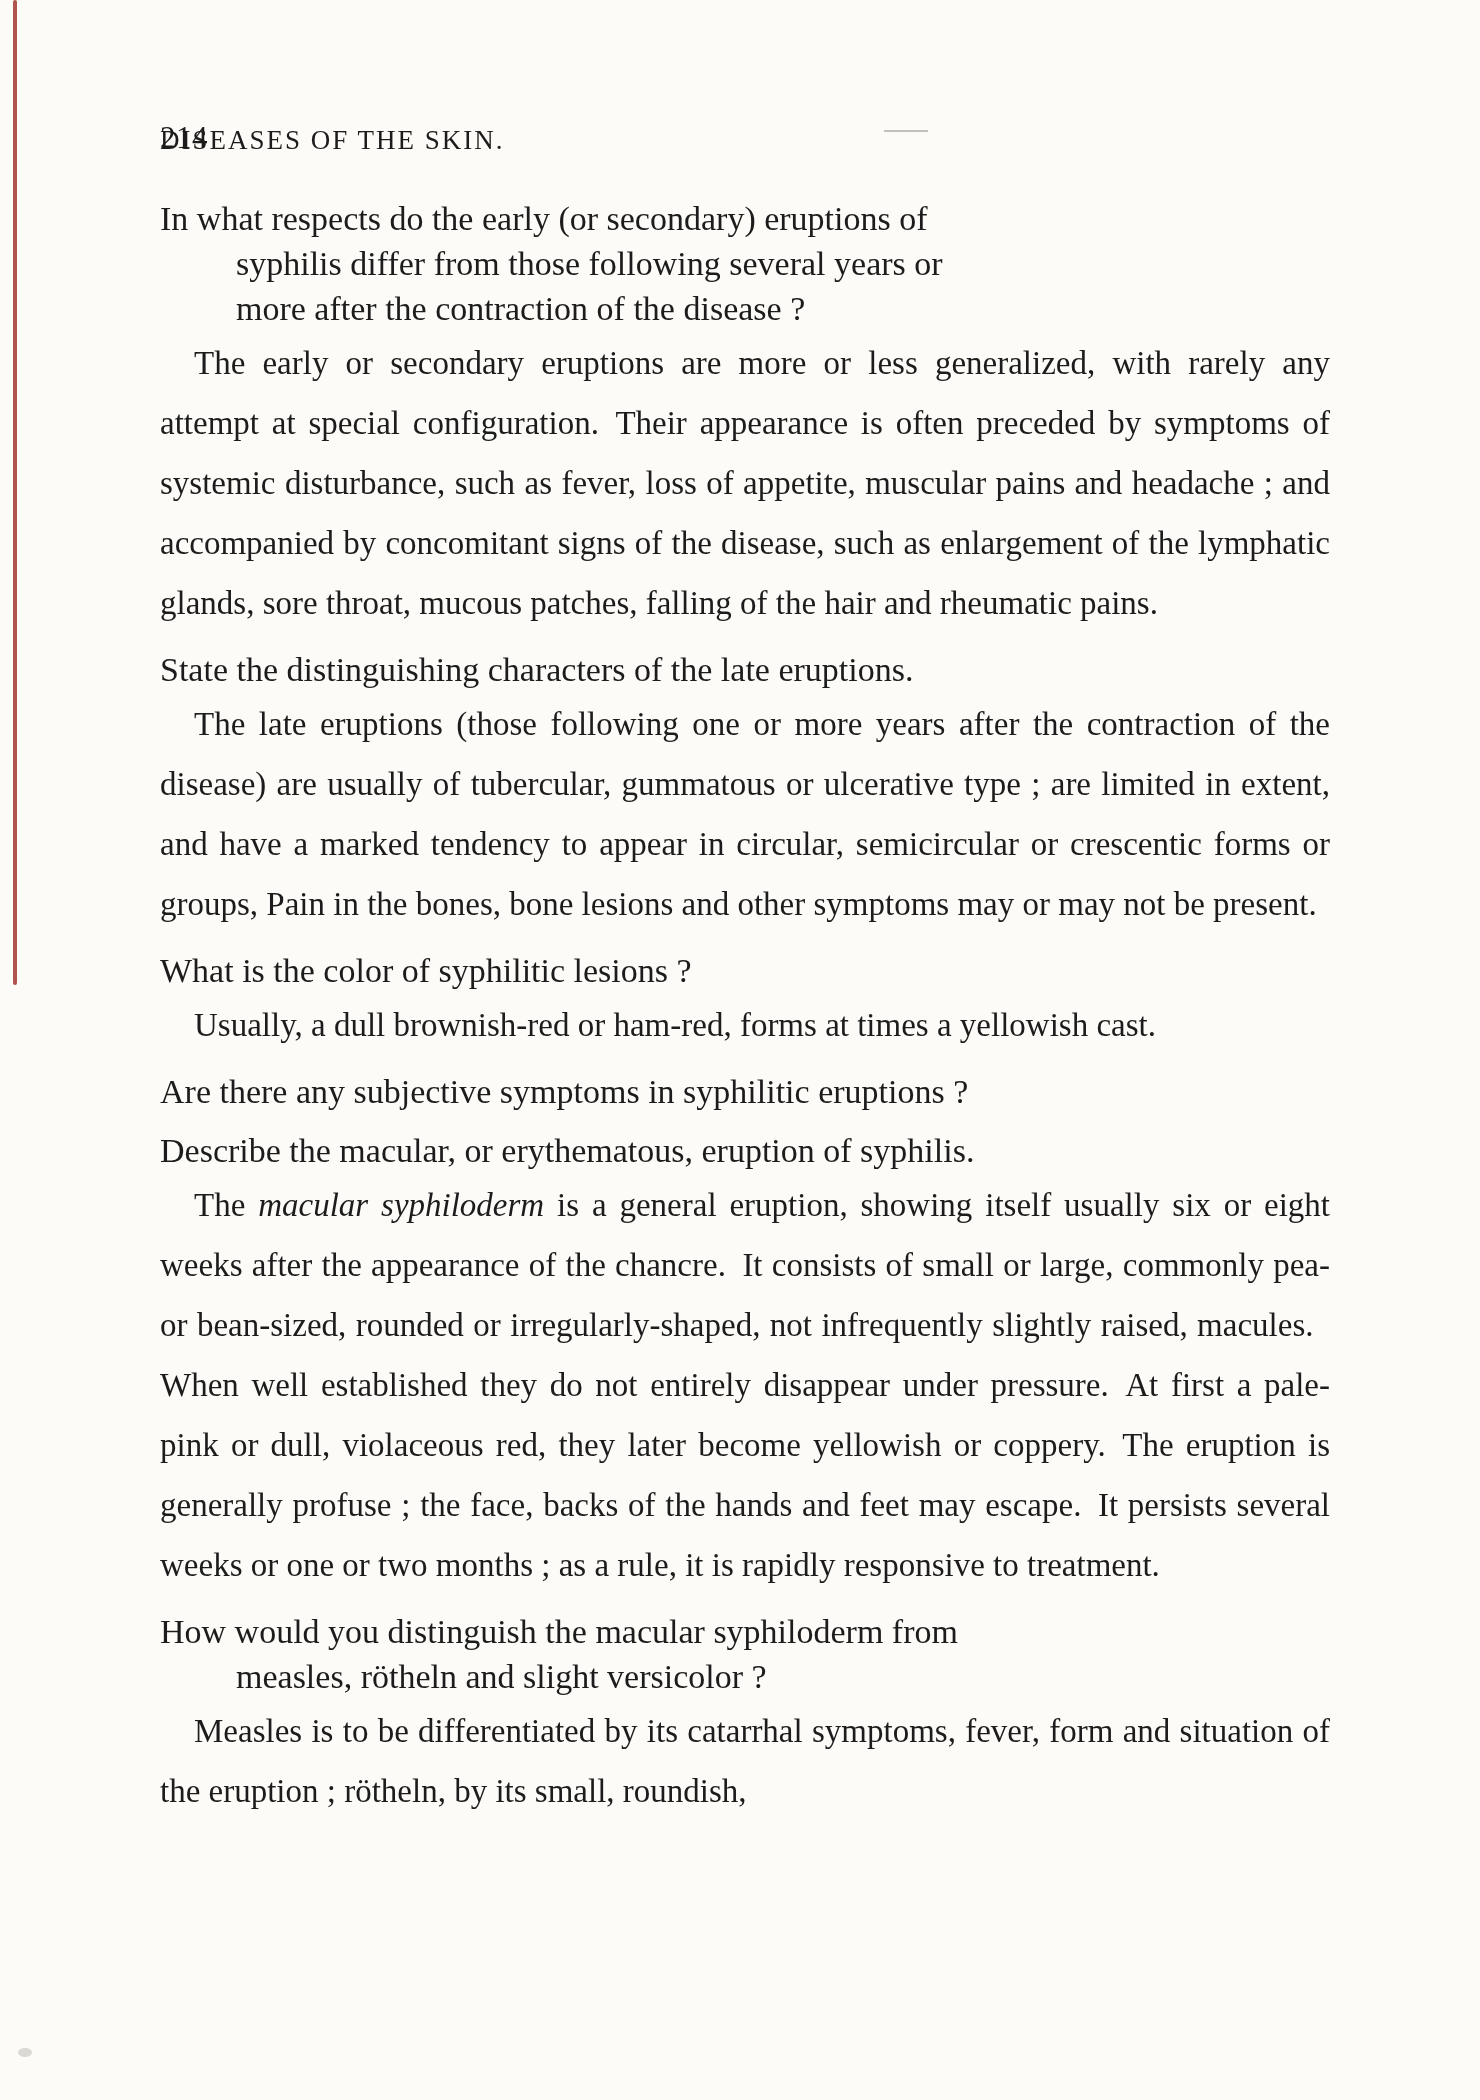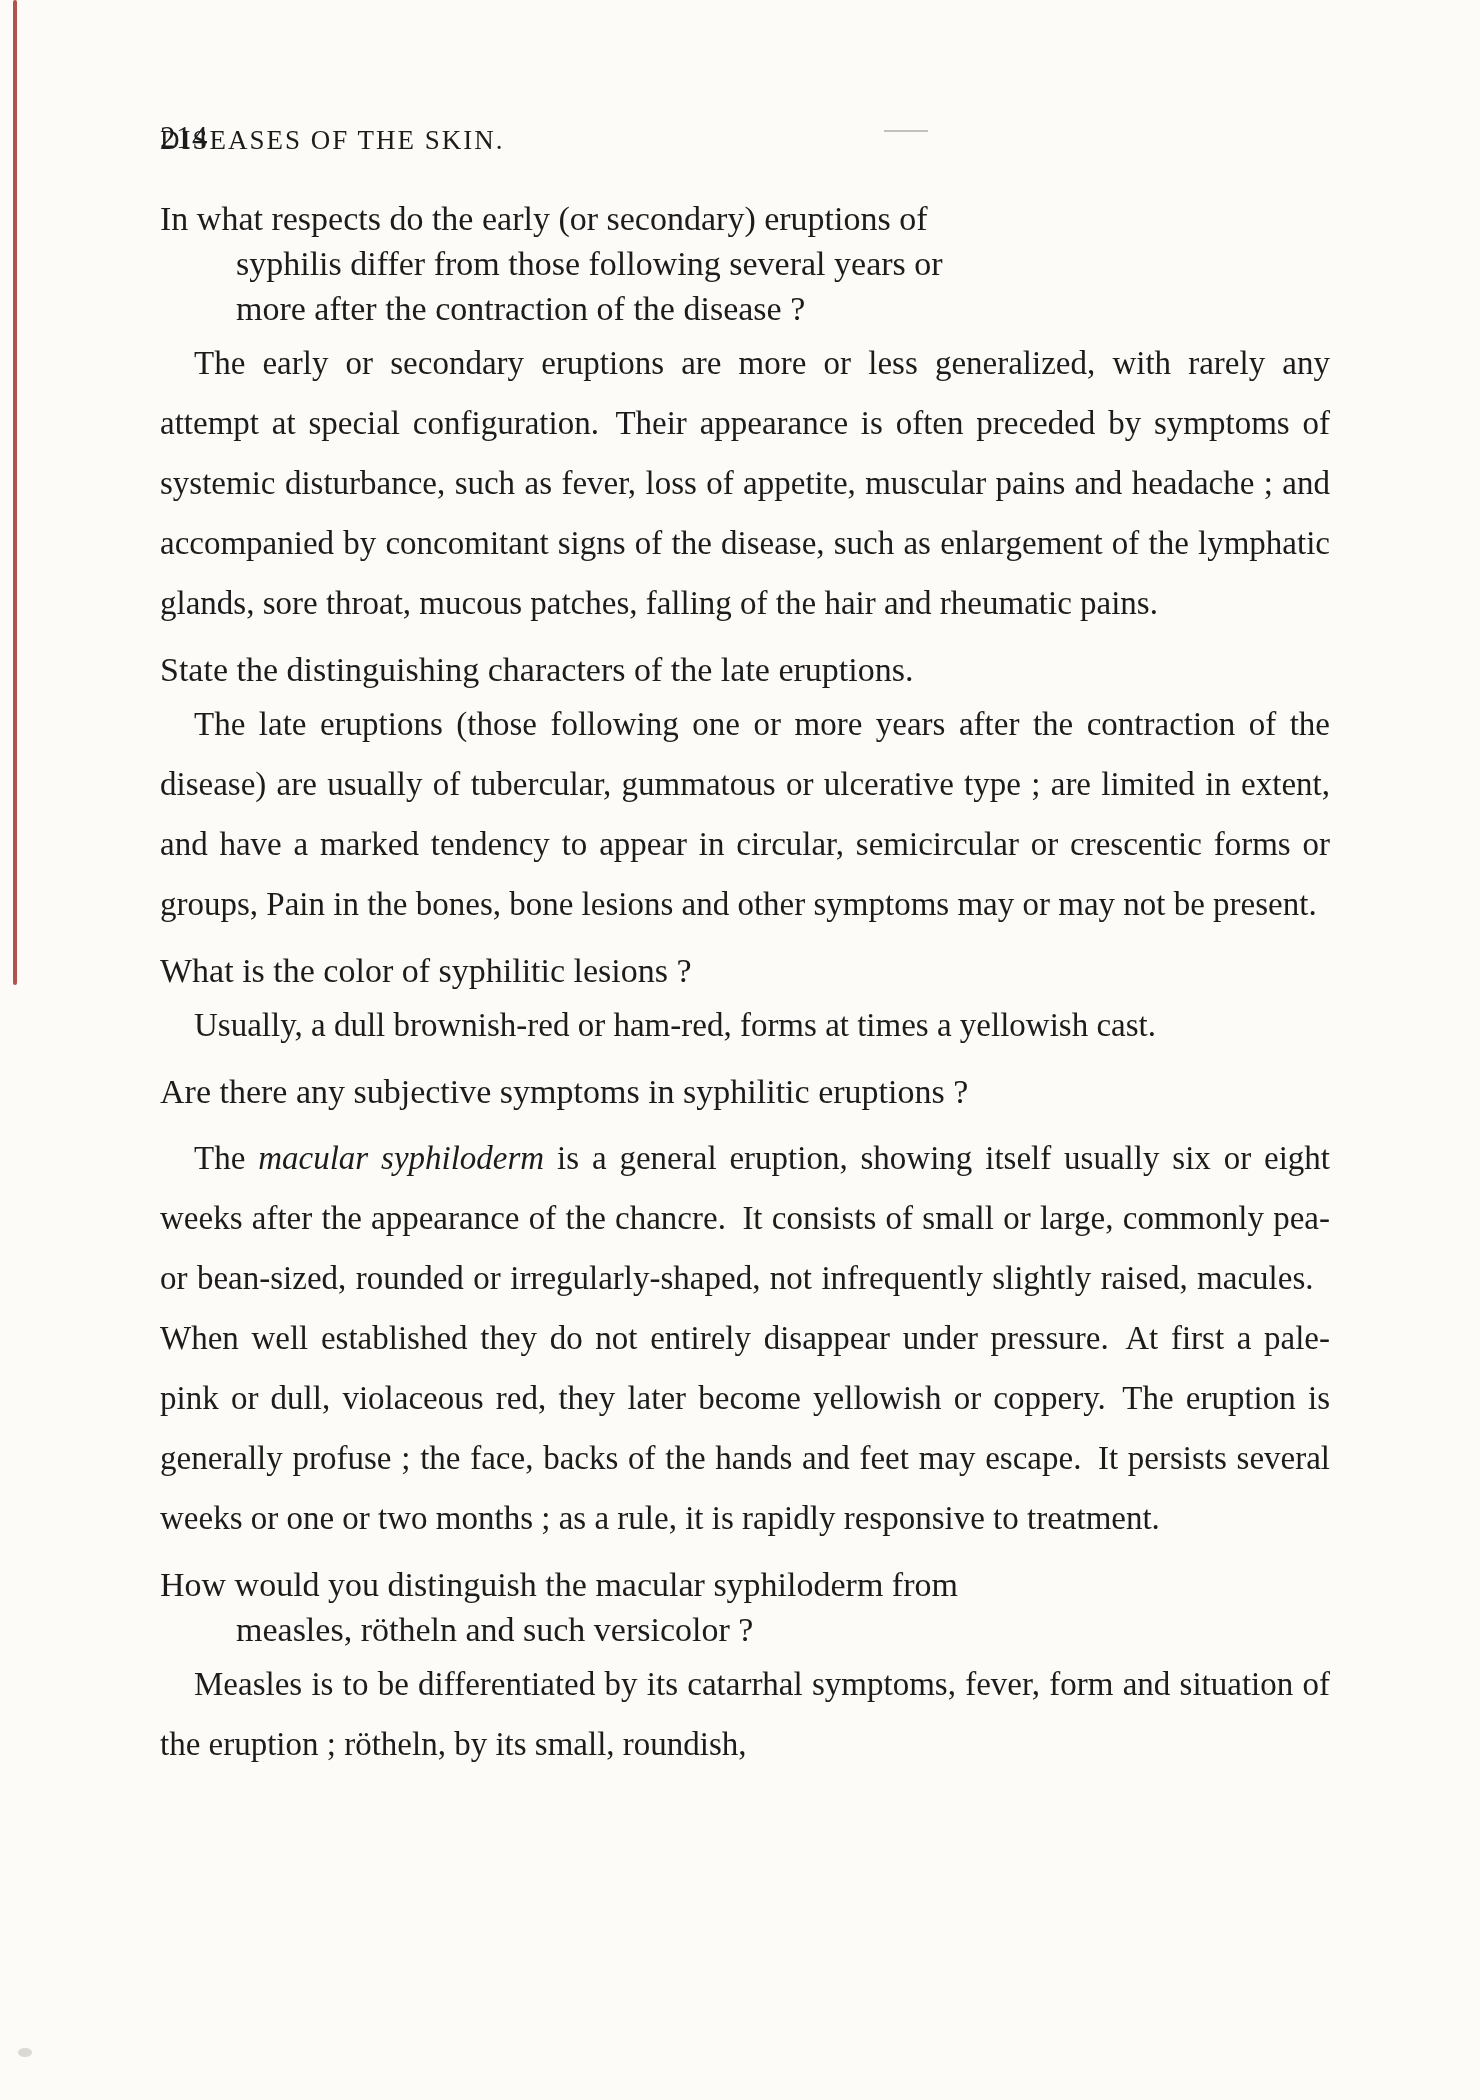--- a/index.html
+++ b/index.html
@@ -132,25 +132,28 @@
             <div class="q-line">What is the color of syphilitic lesions ?</div>
           </div>
           <p class="answer"><span>Usually, a dull brownish-red or ham-red, forms at times a yellowish cast.</span></p>
         </section>
         <section class="qa-section">
           <div class="question">
             <div class="q-line">Are there any subjective symptoms in syphilitic eruptions ?</div>
           </div>
         </section>
         <section class="qa-section">
+          <div class="question">
+            <div class="q-line">Describe the macular, or erythematous, eruption of syphilis.</div>
+          </div>
           <p class="answer"><span>The </span><span class="it">macular syphiloderm</span><span> is a general eruption, showing itself usually six or eight weeks after the appearance of the chancre. It consists of small or large, commonly pea- or bean-sized, rounded or irregularly-shaped, not infrequently slightly raised, macules. When well established they do not entirely disappear under pressure. At first a pale-pink or dull, violaceous red, they later become yellowish or coppery. The eruption is generally profuse ; the face, backs of the hands and feet may escape. It persists several weeks or one or two months ; as a rule, it is rapidly responsive to treatment.</span></p>
         </section>
         <section class="qa-section">
           <div class="question">
             <div class="q-line">How would you distinguish the macular syphiloderm from</div>
-            <div class="q-line q-cont">measles, rötheln and such versicolor ?</div>
+            <div class="q-line q-cont">measles, rötheln and slight versicolor ?</div>
           </div>
           <p class="answer"><span>Measles is to be differentiated by its catarrhal symptoms, fever, form and situation of the eruption ; rötheln, by its small, roundish,</span></p>
         </section>
       </div>
 
   </div>
 </div>
 
 </body></html>

